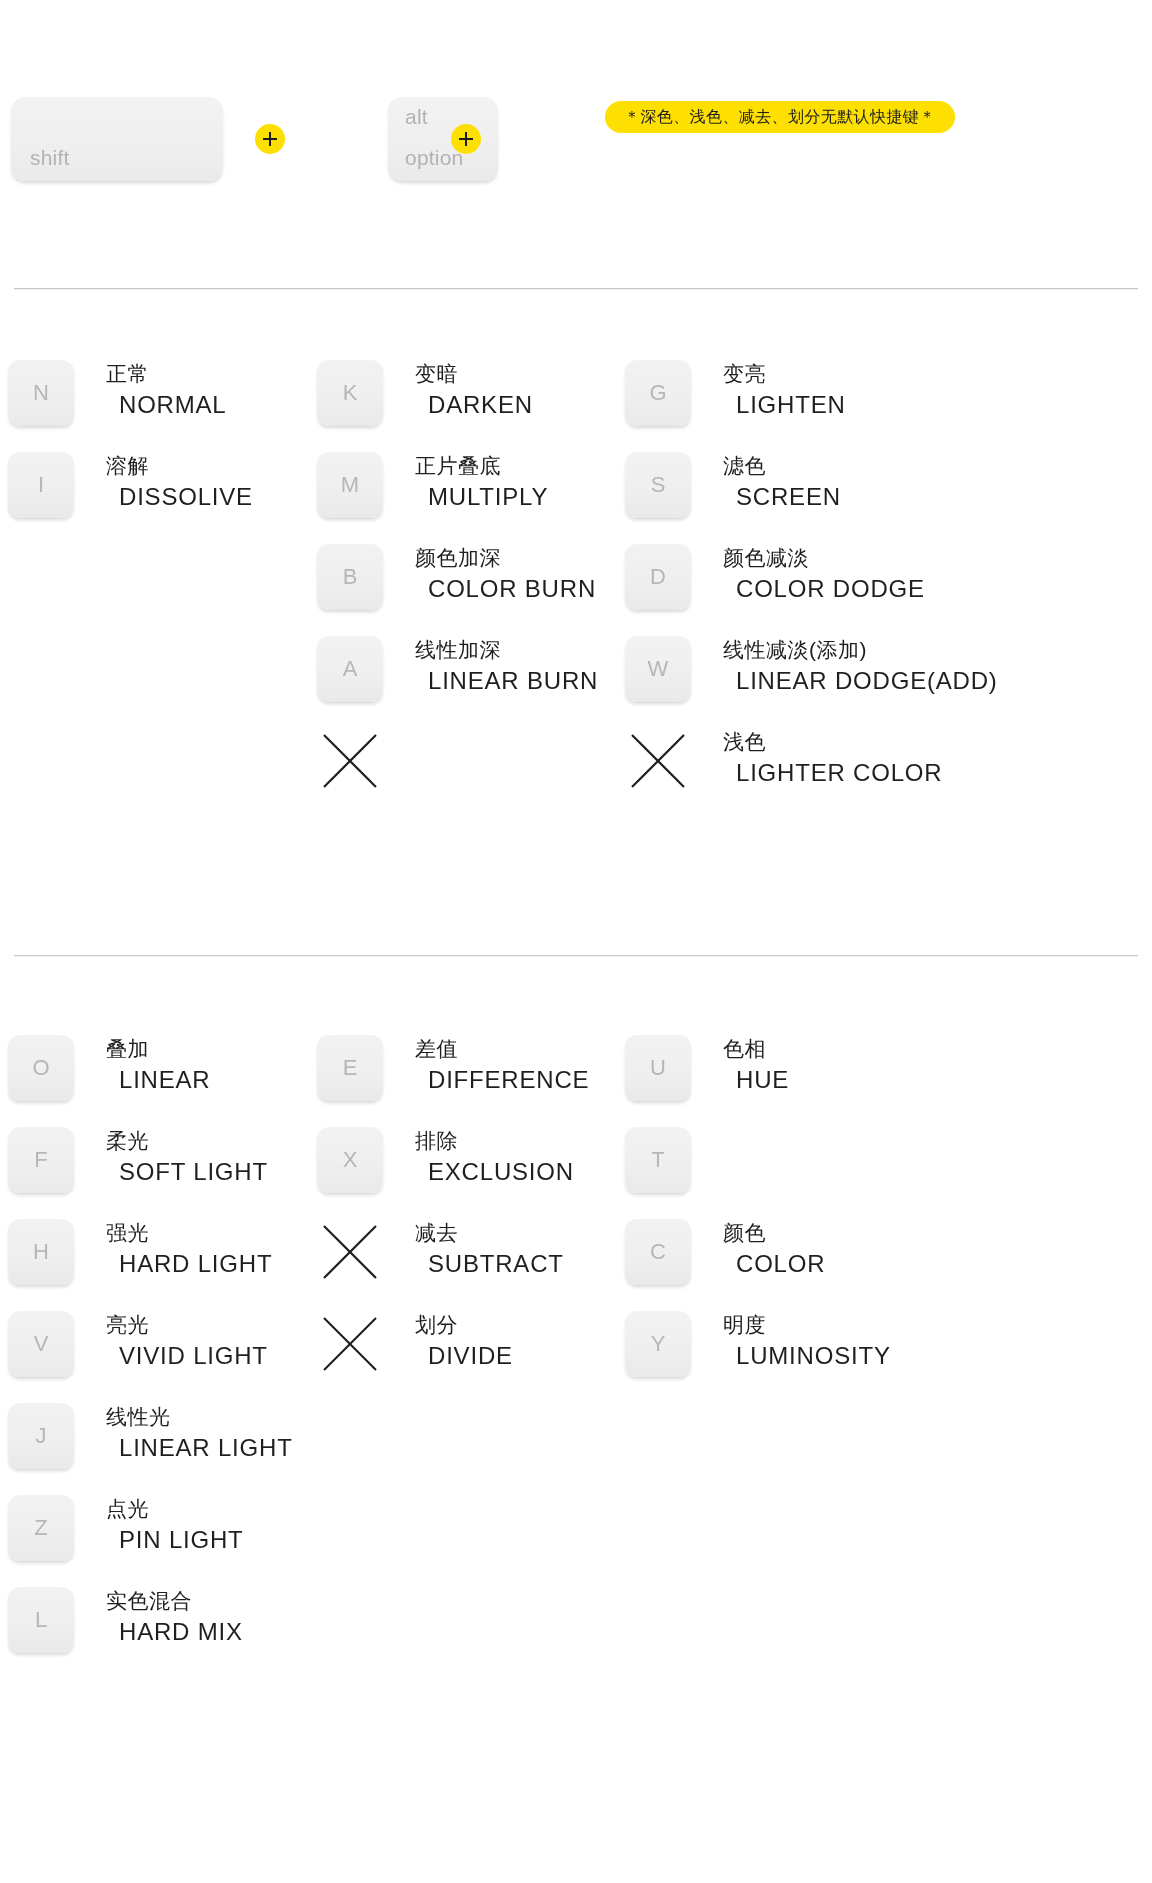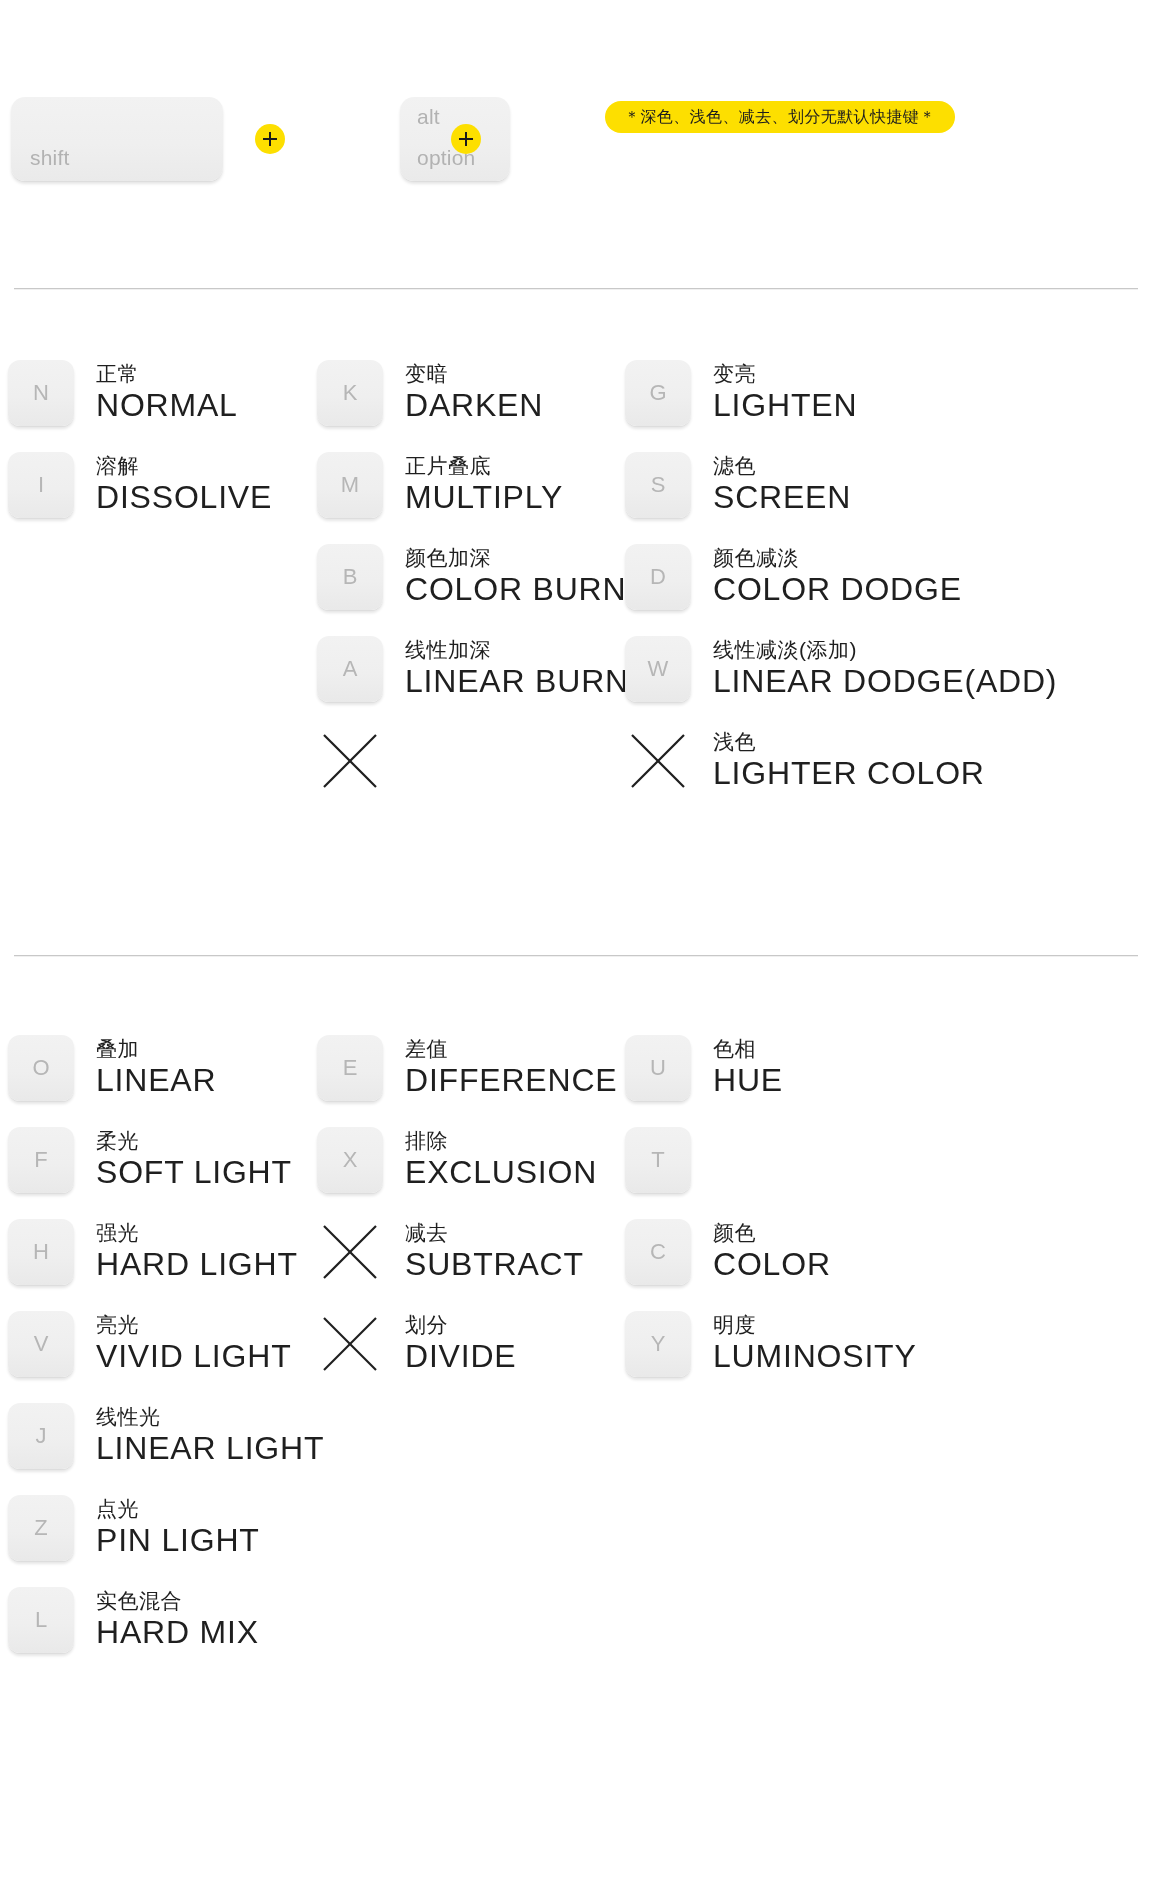--- a/index.html
+++ b/index.html
@@ -28,21 +28,21 @@
     position:absolute;
     color:#b2b2b2;
     font-size:21px;
     font-weight:400;
     letter-spacing:0.2px;
     white-space:nowrap;
   }
   #shift-key{left:11px;top:97px;width:212px;height:84px;}
   #shift-key .kl{left:19px;bottom:11px;}
 
-  #alt-key{left:400px;top:97px;width:110px;height:84px;}
+  #alt-key{left:388px;top:97px;width:110px;height:84px;}
   #alt-key .kl-top{left:17px;top:8px;}
   #alt-key .kl-bot{left:17px;bottom:11px;}
 
   .plus-badge{
     position:absolute;
     width:30px;height:30px;border-radius:50%;
     background:#fddf00;
     display:flex;align-items:center;justify-content:center;
   }
   .plus-badge svg{display:block;}
@@ -118,27 +118,29 @@
     position:absolute;
     left:88px;top:-1px;
     white-space:nowrap;
   }
   .labels .cn{
     display:block;
     color:#1f1f1f;
     font-size:21px;
     line-height:30px;
     letter-spacing:0.5px;
+    margin-left:10px;
   }
   .labels .en{
     display:block;
     color:#1f1f1f;
-    font-size:32px;
+    font-size:24px;
     line-height:32px;
     letter-spacing:0.8px;
+    margin-left:23px;
   }
 </style>
 </head>
 <body>
 
 <div class="page">
 
   <div class="header">
 
     <div class="modkey" id="shift-key">

